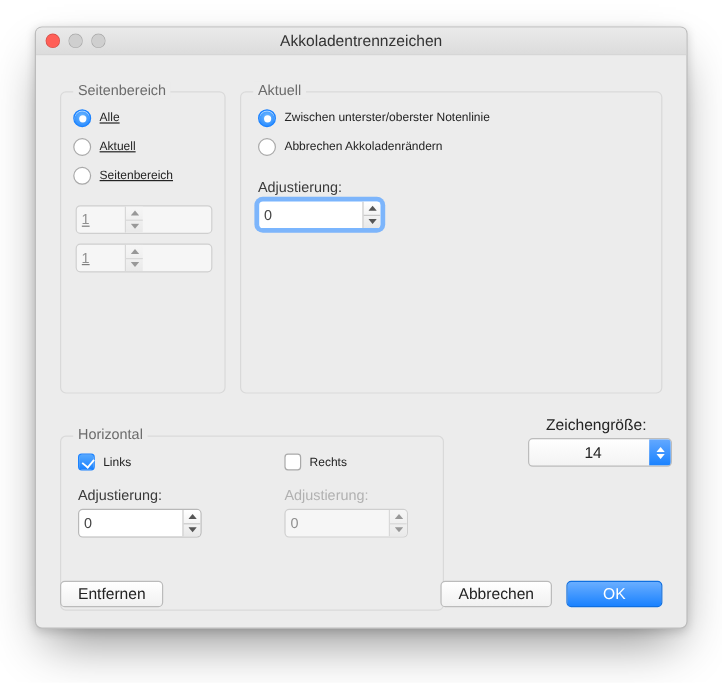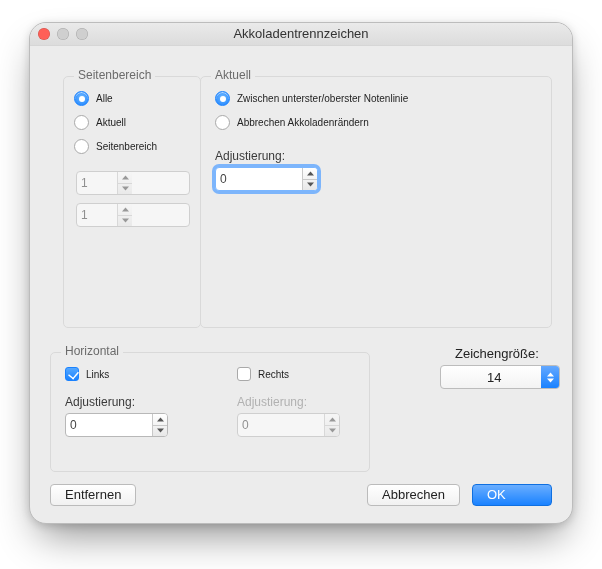--- a/index.html
+++ b/index.html
@@ -16,21 +16,21 @@
     position: relative;
     background: #fff;
   }
   .window {
     position: absolute;
     left: 29px;
     top: 22px;
     width: 542px;
     height: 500px;
     background: #ececec;
-    border-radius: 17px;
+    border-radius: 6px;
     border: 1px solid #bcbcbc;
     box-shadow: 0 20px 40px -10px rgba(0,0,0,0.45), 0 2px 8px rgba(0,0,0,0.15);
     overflow: hidden;
   }
   .titlebar {
     height: 22px;
     position: relative;
     border-bottom: 1px solid #d6d6d6;
     background: linear-gradient(#eaeaea, #dcdcdc);
     text-align: center;
@@ -71,23 +71,23 @@
     position: absolute;
     top: -9px;
     left: 10px;
     background: #ececec;
     padding: 0 4px;
     font-size: 12px;
     color: #6b6b6b;
   }
 
   
-  .grp-page { left: 33px; top: 30px; width: 138px; height: 252px; }
+  .grp-page { left: 20px; top: 30px; width: 138px; height: 252px; text-decoration: underline; }
   .grp-vert { left: 170px; top: 30px; width: 352px; height: 252px; }
-  .grp-horiz { left: 20px; top: 306px; width: 320px; height: 120px; }
+  .grp-horiz { left: 20px; top: 317px; width: 320px; height: 146px; }
 
   .radio-col { padding: 14px 10px 0 10px; display: flex; flex-direction: column; gap: 9px; }
   .radio-row { display: flex; align-items: center; gap: 7px; font-size: 10px; color: #232323; }
   .radio {
     width: 15px; height: 15px; border-radius: 50%;
     background: #fff;
     border: 1px solid #a9a9a9;
     box-shadow: inset 0 1px 0 rgba(255,255,255,0.6);
     box-sizing: border-box;
     position: relative;
@@ -162,20 +162,21 @@
 
   .btn {
     height: 22px;
     padding: 0 14px;
     border: 1px solid #bbb;
     border-radius: 4px;
     background: linear-gradient(#ffffff,#f1f1f1);
     font-size: 13px;
     color:#222;
     line-height: 20px;
+    text-align: center;
     box-sizing: border-box;
   }
   .btn.default {
     background: linear-gradient(#6aaeff,#1a82ff);
     border-color:#0f6fe0;
     color:#fff;
     min-width: 80px;
   }
 
   .select {

